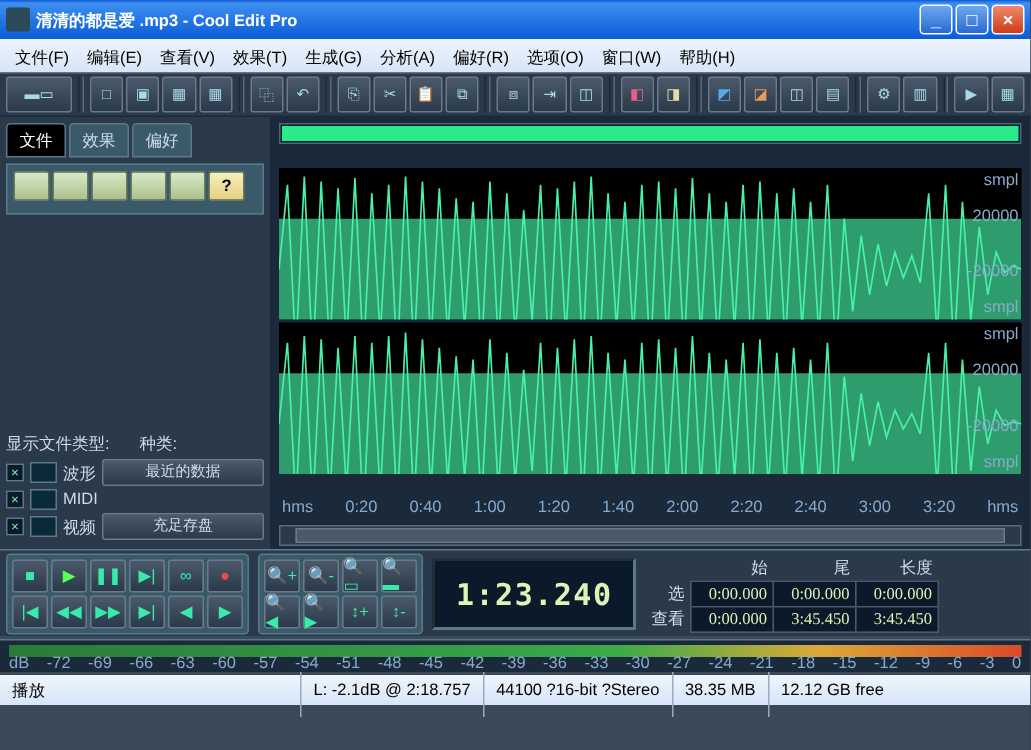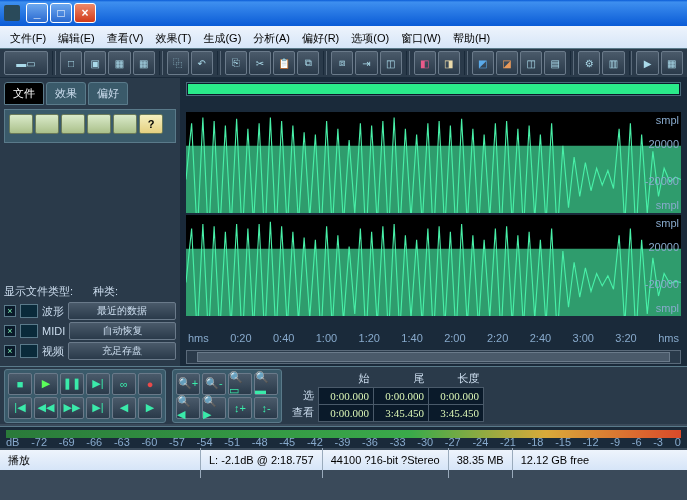--- a/index.html
+++ b/index.html
@@ -58,20 +58,21 @@
 .levelticks{position:absolute;left:6px;right:6px;bottom:0;display:flex;justify-content:space-between;color:#8ac;font-size:8px}
 .statusbar{height:20px;background:linear-gradient(#eef4fc,#d6e5f8);display:flex;align-items:center;color:#000;font-size:11px}
 .statusbar .cell{padding:12px 8px;border-left:1px solid #9ab}
 .statusbar .cell:first-child{flex:0 0 200px;border:none}
 </style>
 </head>
 <body>
 
 <div class="titlebar">
   <div class="icon"></div>
+  <div class="title">清清的都是爱 .mp3 - Cool Edit Pro</div>
   <div class="wbtn min">_</div>
   <div class="wbtn max">□</div>
   <div class="wbtn close">×</div>
 </div>
 
 <div class="menubar">
   <span>文件(F)</span>
   <span>编辑(E)</span>
   <span>查看(V)</span>
   <span>效果(T)</span>
@@ -143,21 +144,20 @@
       <div class="trow">
         <div class="chk">×</div>
         <div class="ticn"></div>
         <span>波形</span>
         <div class="sbtn">最近的数据</div>
       </div>
       <div class="trow">
         <div class="chk">×</div>
         <div class="ticn"></div>
         <span>MIDI</span>
-        <div class="sbtn">自动恢复</div>
       </div>
       <div class="trow">
         <div class="chk">×</div>
         <div class="ticn"></div>
         <span>视频</span>
         <div class="sbtn">充足存盘</div>
       </div>
     </div>
   </div>
 
@@ -233,20 +233,21 @@
       <div class="pbtn">🔍+</div>
       <div class="pbtn">🔍-</div>
       <div class="pbtn">🔍▭</div>
       <div class="pbtn">🔍▬</div>
       <div class="pbtn">🔍◀</div>
       <div class="pbtn">🔍▶</div>
       <div class="pbtn">↕+</div>
       <div class="pbtn">↕-</div>
     </div>
   </div>
+  <div class="timedisplay">1:23.240</div>
   <div class="selinfo">
     <table>
       <tbody>
           <tr>
             <td></td>
             <td>始</td>
             <td>尾</td>
             <td>长度</td>
           </tr>
       <tr>

